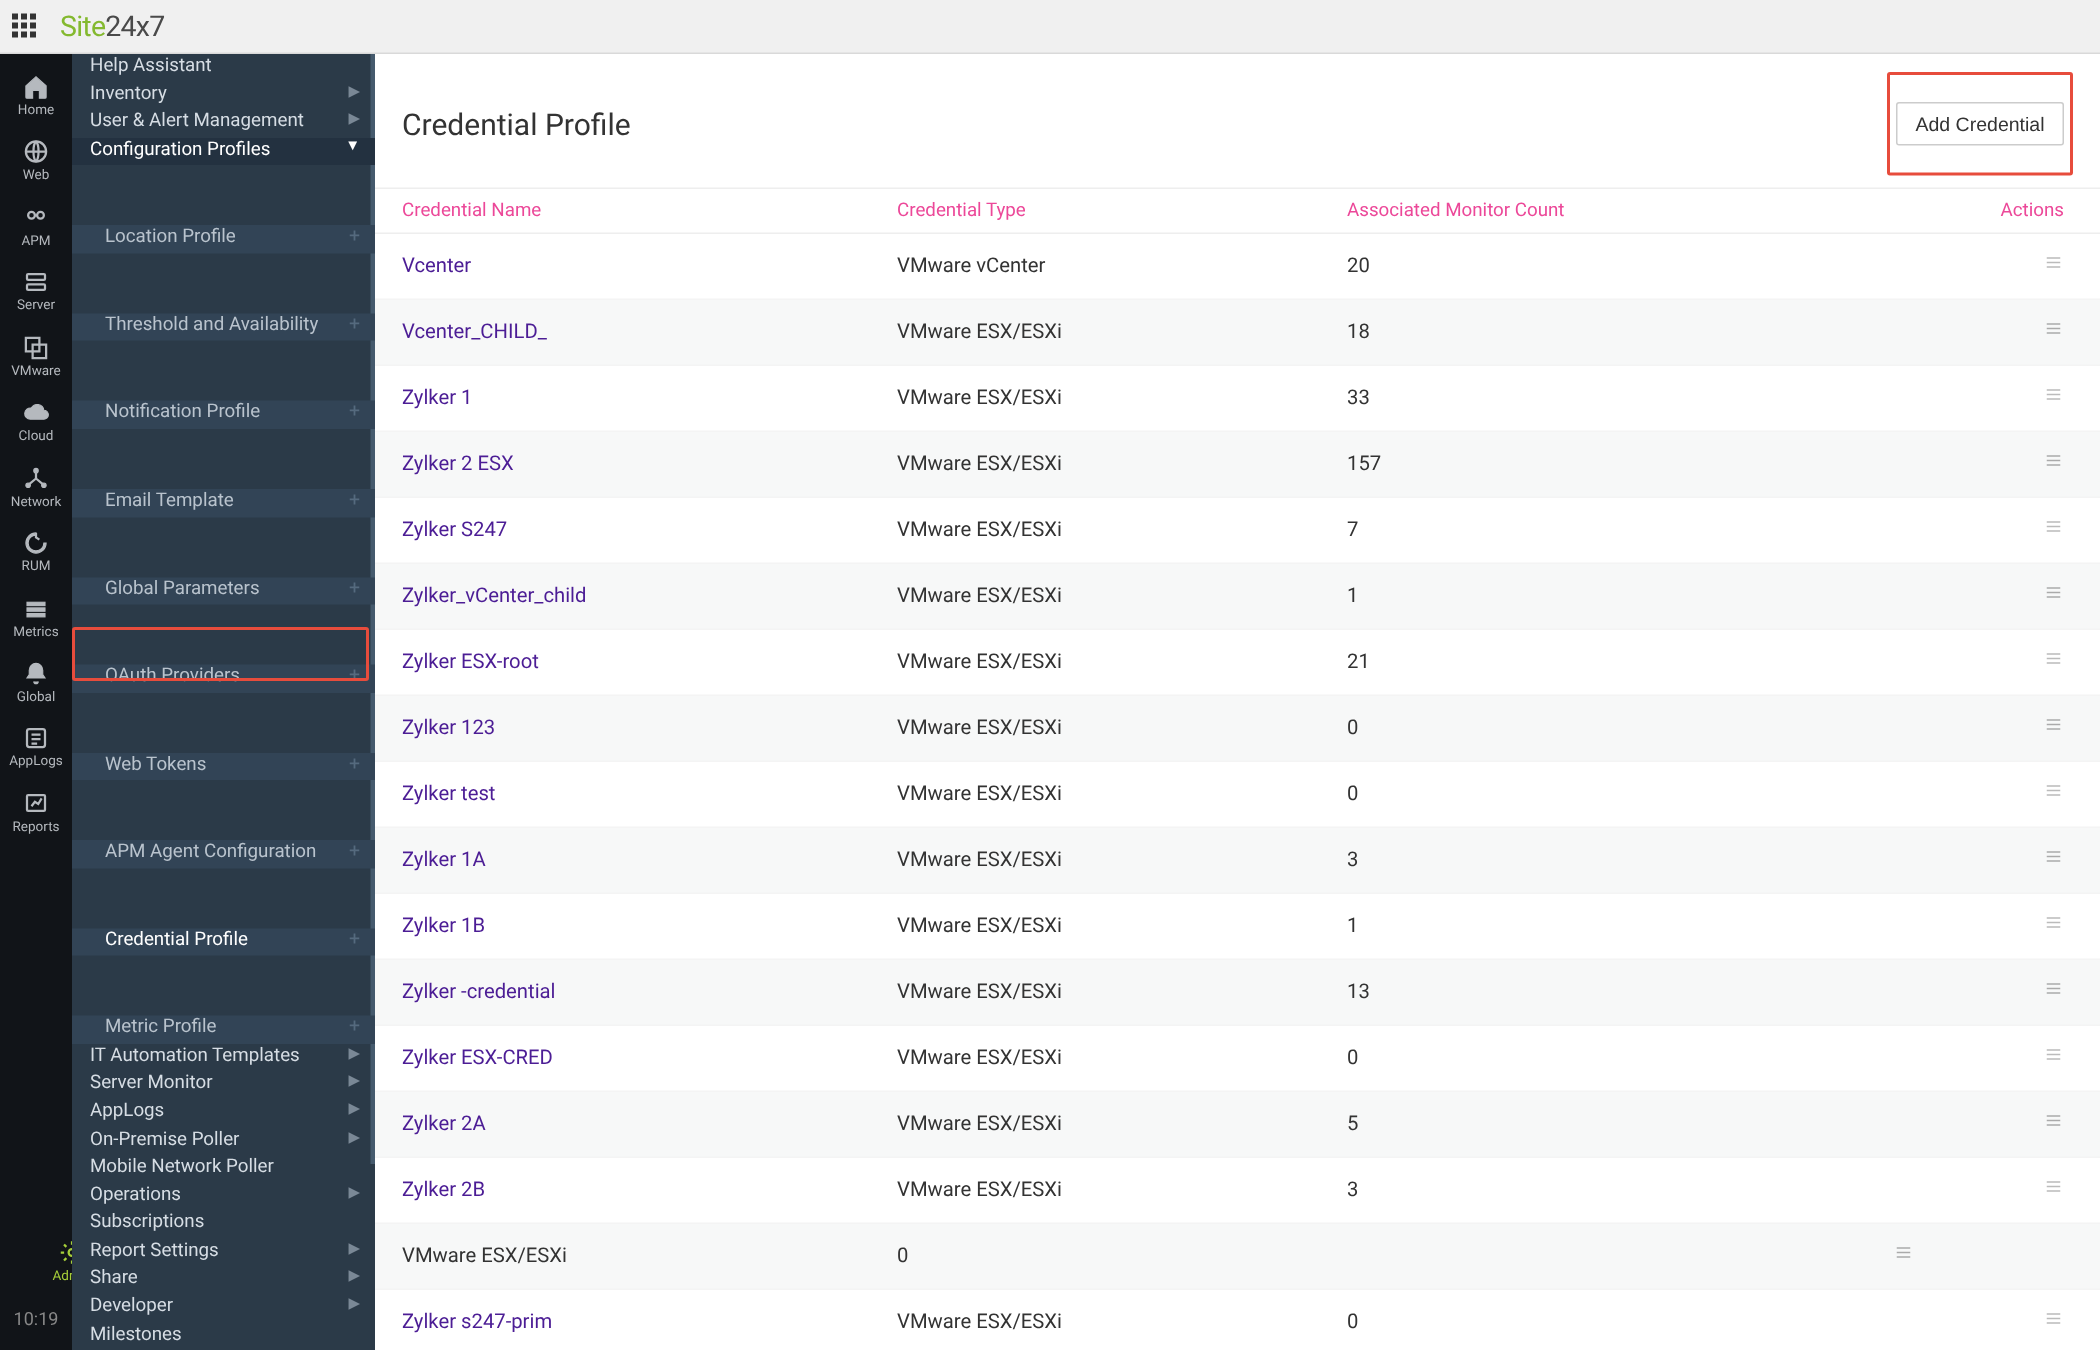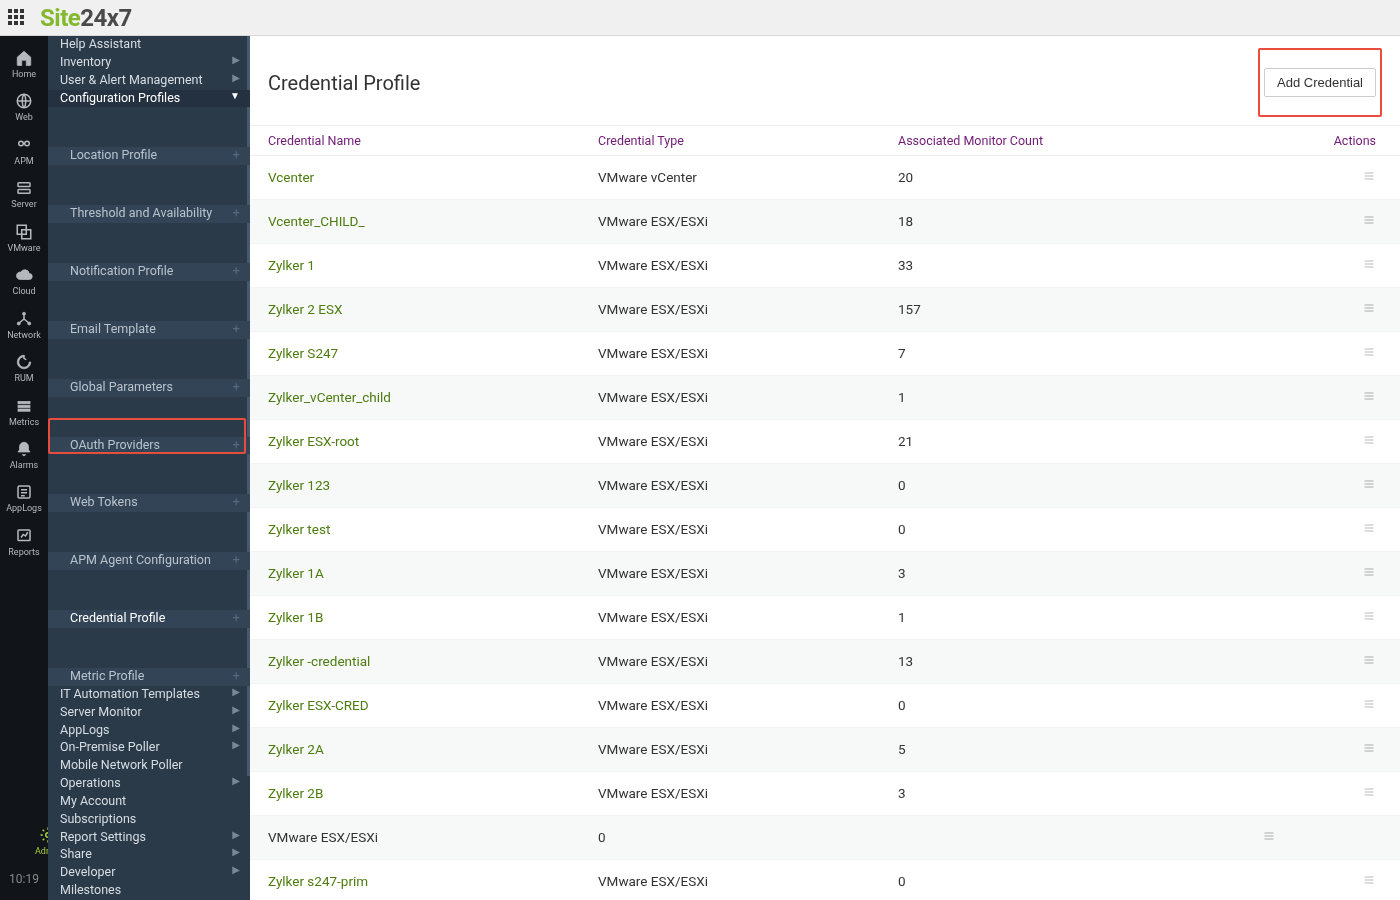--- a/index.html
+++ b/index.html
@@ -3,21 +3,21 @@
 <meta charset="utf-8">
 <style>
   * { box-sizing: border-box; margin: 0; padding: 0; }
   html, body { height: 100%; font-family: -apple-system, BlinkMacSystemFont, "Segoe UI", Roboto, Arial, sans-serif; font-size: 13px; color: #333; }
   body { display: flex; flex-direction: column; background: #f5f5f5; }
 
   
   .topbar { height: 36px; background: #f0f0f0; display: flex; align-items: center; padding: 0 8px; border-bottom: 1px solid #d9d9d9; }
   .apps-grid { width: 18px; height: 18px; margin-right: 14px; display: grid; grid-template-columns: repeat(3,4px); grid-template-rows: repeat(3,4px); gap: 2px; cursor: pointer; }
   .apps-grid span { background: #333; }
-  .logo { font-size: 24px; font-weight: 700; letter-spacing: -0.5px; }
+  .logo { font-size: 19px; font-weight: 400; letter-spacing: -0.5px; }
   .logo .g { color: #84b92f; }
   .logo .d { color: #4a4a4a; }
 
   
   .main { flex: 1; display: flex; min-height: 0; }
 
   
   .rail { width: 48px; background: #111418; display: flex; flex-direction: column; align-items: center; padding-top: 6px; position: relative; }
   .rail-item { width: 48px; display: flex; flex-direction: column; align-items: center; justify-content: center; color: #b5b9be; font-size: 9px; padding: 7px 0 6px; cursor: pointer; }
   .rail-item.active { color: #a6ce39; margin-left: 48px; }
@@ -41,26 +41,26 @@
   .red-box-side { position: absolute; border: 2px solid #e74c3c; border-radius: 2px; pointer-events: none; }
 
   
   .content { flex: 1; background: #fff; display: flex; flex-direction: column; min-width: 0; }
   .page-head { display: flex; align-items: center; justify-content: space-between; padding: 12px 18px 8px 18px; border-bottom: 1px solid #eee; }
   .page-title { font-size: 20px; color: #333; font-weight: 400; }
   .add-btn { border: 1px solid #ccc; background:#fff; color:#333; padding: 6px 12px; font-size: 13px; cursor: pointer; border-radius:2px; }
   .add-btn-wrap { border: 2px solid #e74c3c; padding: 18px 4px; border-radius:2px; }
 
   .thead, .trow { display: grid; grid-template-columns: 330px 300px 1fr 100px; align-items: center; padding: 0 18px; }
-  .thead { height: 30px; color: #701a75; font-size: 12.5px; border-bottom: 1px solid #eee; }
+  .thead { height: 30px; color: #ec4899; font-size: 12.5px; border-bottom: 1px solid #eee; }
   .thead .c4 { text-align: right; padding-right: 6px;}
   .trow { height: 44px; font-size: 13.5px; color: #333; border-bottom: 1px solid #f4f4f4; }
   .trow:nth-child(even) { background: #f7f8f8; }
   .trow:nth-child(even) .act { color:#aaa;}
-  .trow .c1 { color: #4d7c0f; }
+  .trow .c1 { color: #4c1d95; }
   .trow .c4 { text-align: right; color: #bbb; cursor:pointer; padding-right: 6px;}
   .trow .act svg { width:14px; height:12px; }
   .tbody { overflow-y:auto; }
 
   .scroll-ind { position:absolute; right:0; top:0; width:3px; height:740px; background:#455a6d; }
 </style>
 </head>
 <body>
 
 <div class="topbar">
@@ -165,21 +165,21 @@
           </svg>
         </div>
         <div class="lbl">Metrics</div>
       </div>
       <div class="rail-item">
         <div class="ico">
           <svg viewBox="0 0 24 24">
             <path d="M12 3a6 6 0 0 0-6 6v4l-2 3h16l-2-3V9a6 6 0 0 0-6-6zM10 19a2 2 0 0 0 4 0" fill="currentColor"></path>
           </svg>
         </div>
-        <div class="lbl">Alarms</div>
+        <div class="lbl">Global</div>
       </div>
       <div class="rail-item">
         <div class="ico">
           <svg viewBox="0 0 24 24">
             <rect x="4" y="4" width="16" height="16" rx="2" fill="none" stroke="currentColor" stroke-width="2"></rect>
             <path d="M8 9h8M8 13h8M8 17h5" stroke="currentColor" stroke-width="2"></path>
           </svg>
         </div>
         <div class="lbl">AppLogs</div>
       </div>
@@ -277,23 +277,20 @@
       <div class="srow">
         <span>On-Premise Poller</span>
         <span class="arrow">▶</span>
       </div>
       <div class="srow">
         <span>Mobile Network Poller</span>
       </div>
       <div class="srow">
         <span>Operations</span>
         <span class="arrow">▶</span>
-      </div>
-      <div class="srow">
-        <span>My Account</span>
       </div>
       <div class="srow">
         <span>Subscriptions</span>
       </div>
       <div class="srow">
         <span>Report Settings</span>
         <span class="arrow">▶</span>
       </div>
       <div class="srow">
         <span>Share</span>

